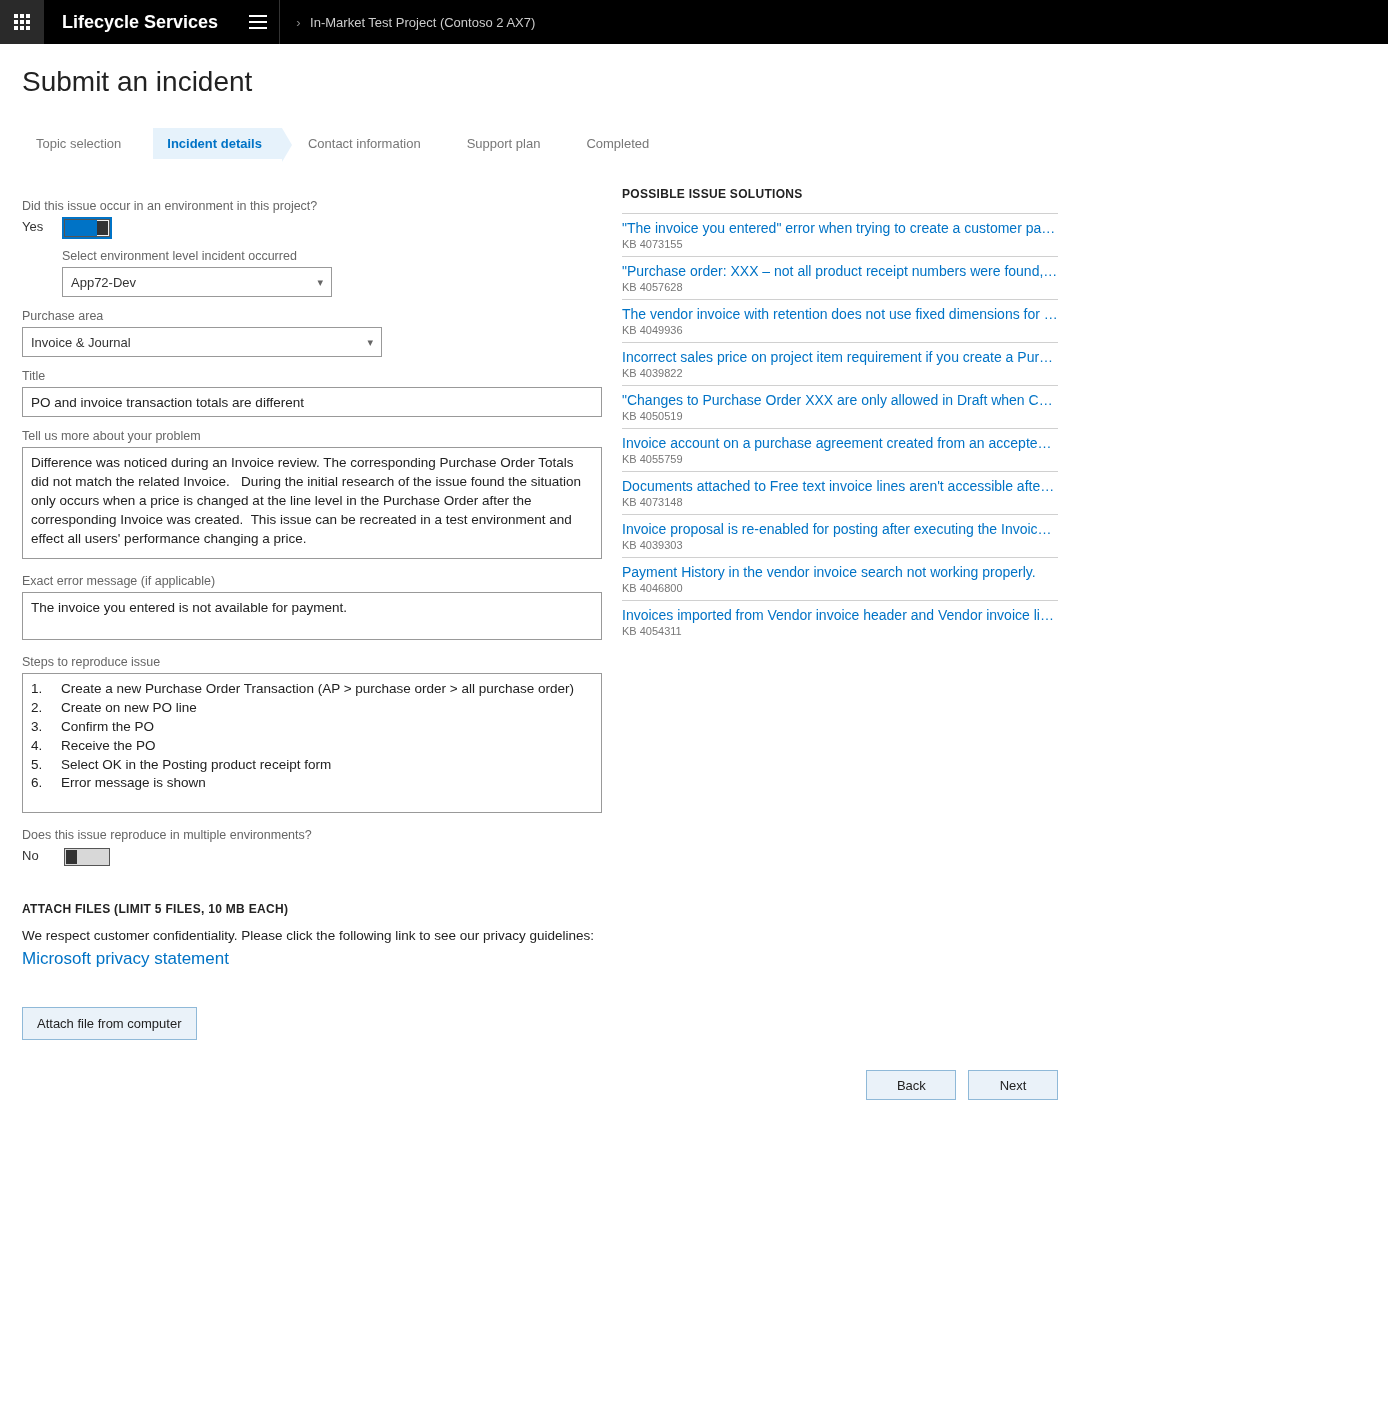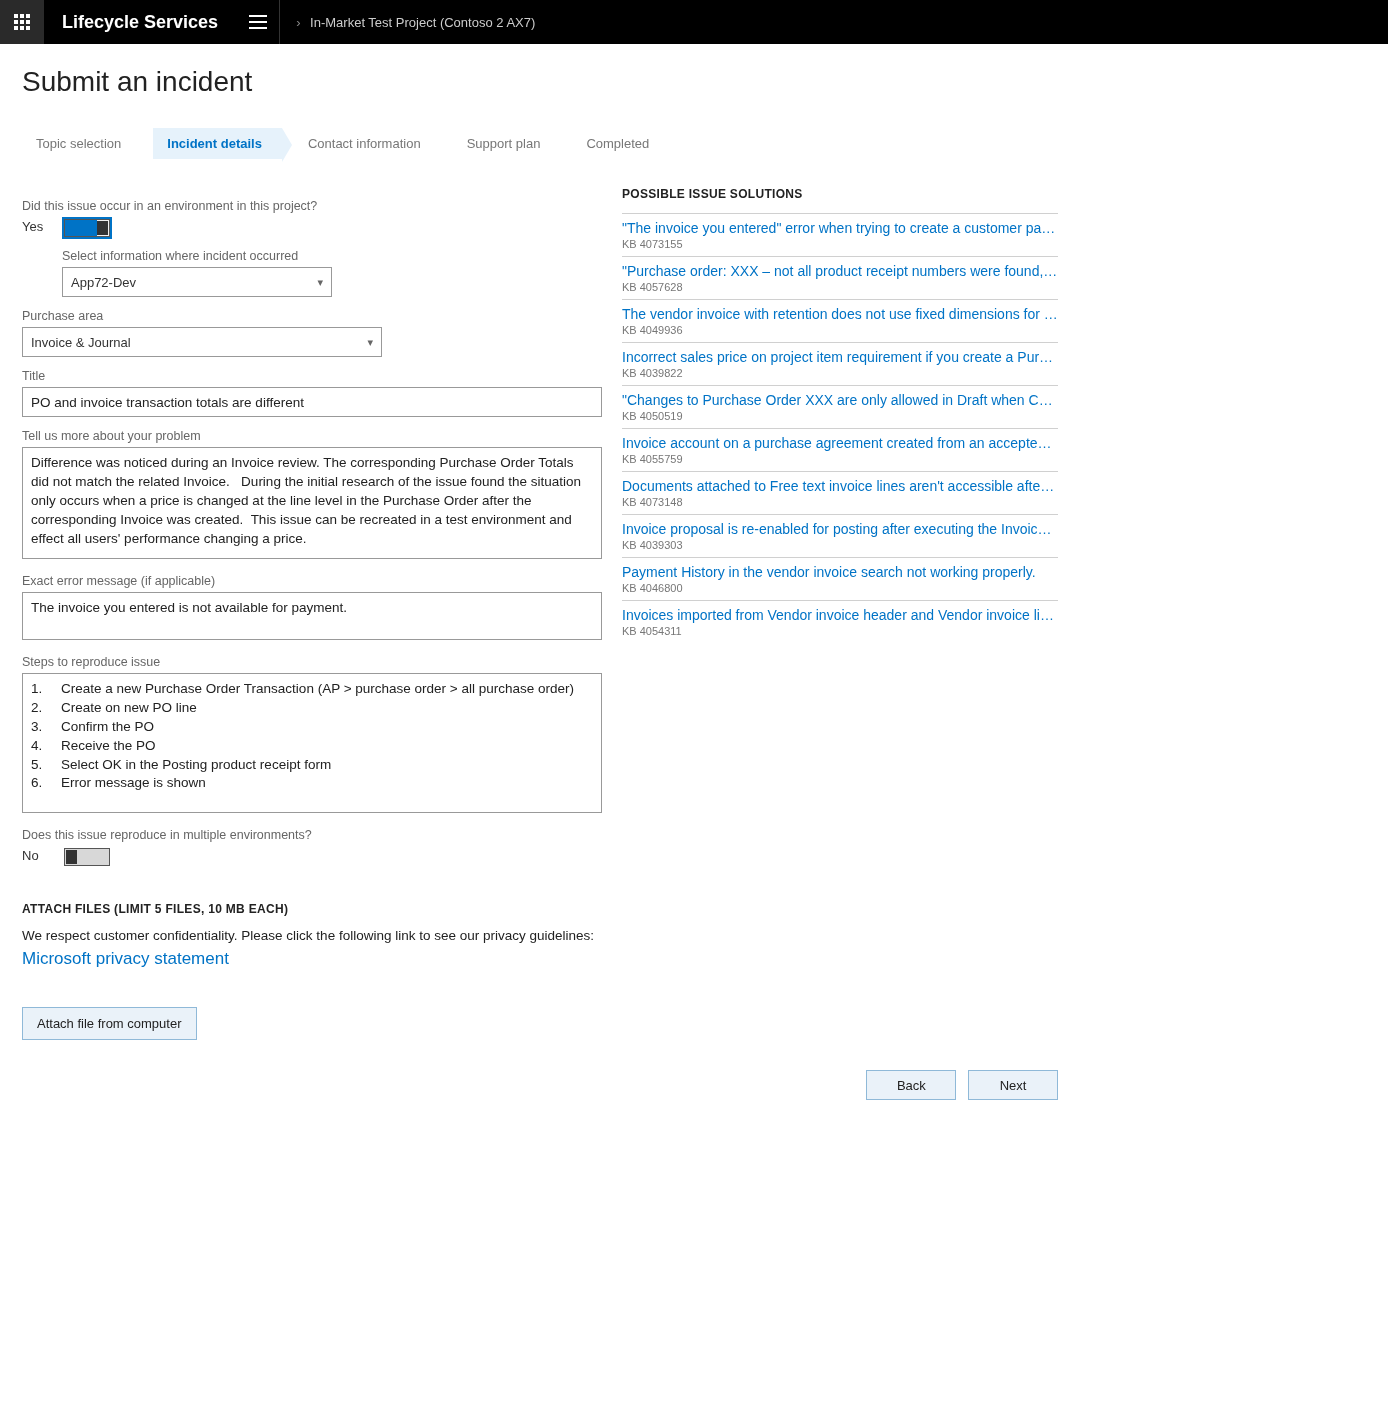--- a/index.html
+++ b/index.html
@@ -97,21 +97,21 @@
   <div class="columns">
     <div class="left">
 
       <div class="field-label">Did this issue occur in an environment in this project?</div>
       <div class="toggle-row">
         <span class="toggle-state">Yes</span>
         <div class="toggle on focus"></div>
       </div>
 
       <div class="indent">
-        <div class="field-label">Select information where incident occurred</div>
+        <div class="field-label">Select environment level incident occurred</div>
         <div class="select">
           <span>App72-Dev</span>
           <span class="chevdown">▾</span>
         </div>
       </div>
 
       <div class="field-label">Purchase area</div>
       <div class="select wide">
         <span>Invoice &amp; Journal</span>
         <span class="chevdown">▾</span>

